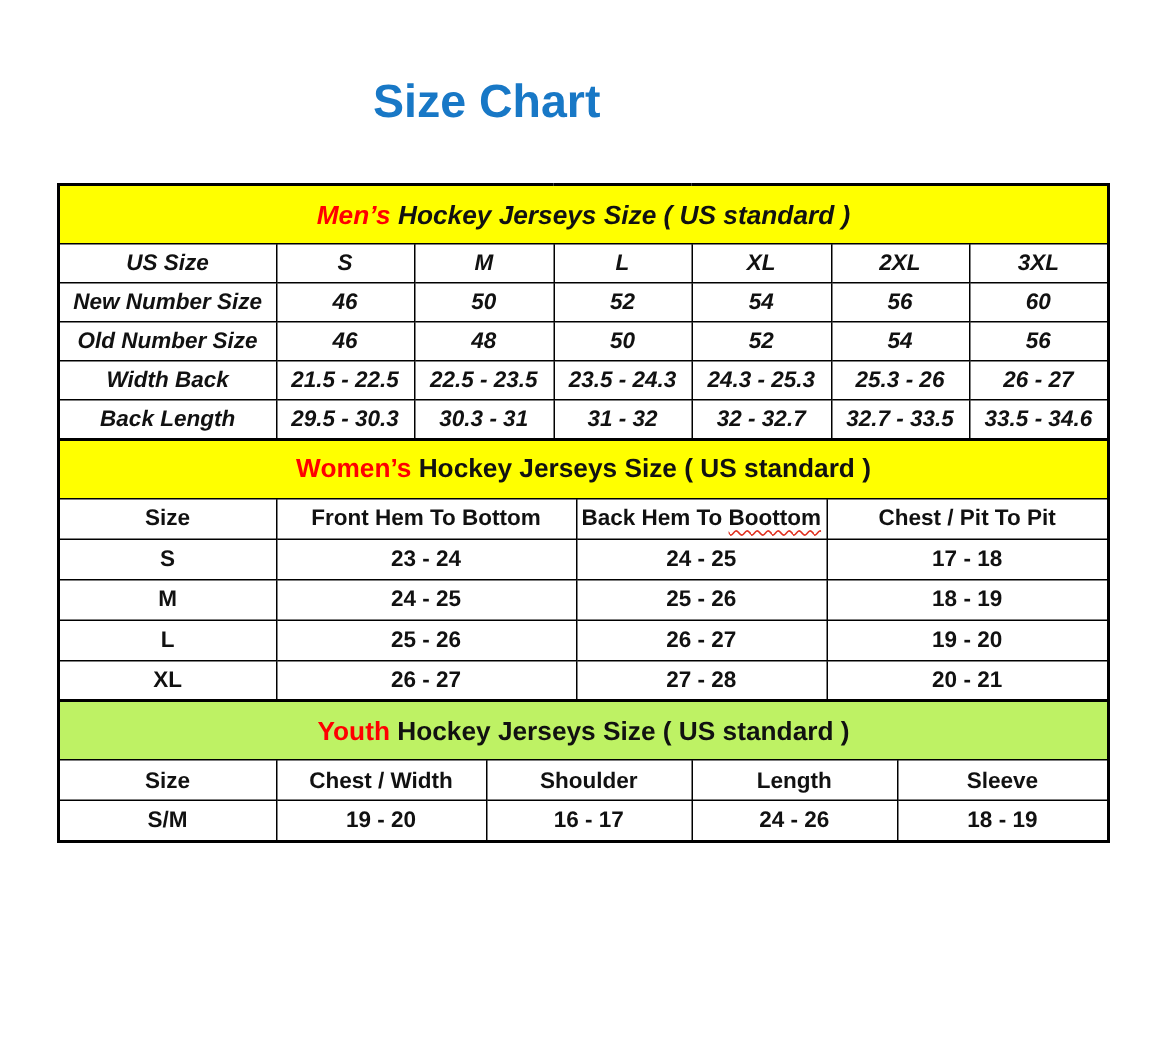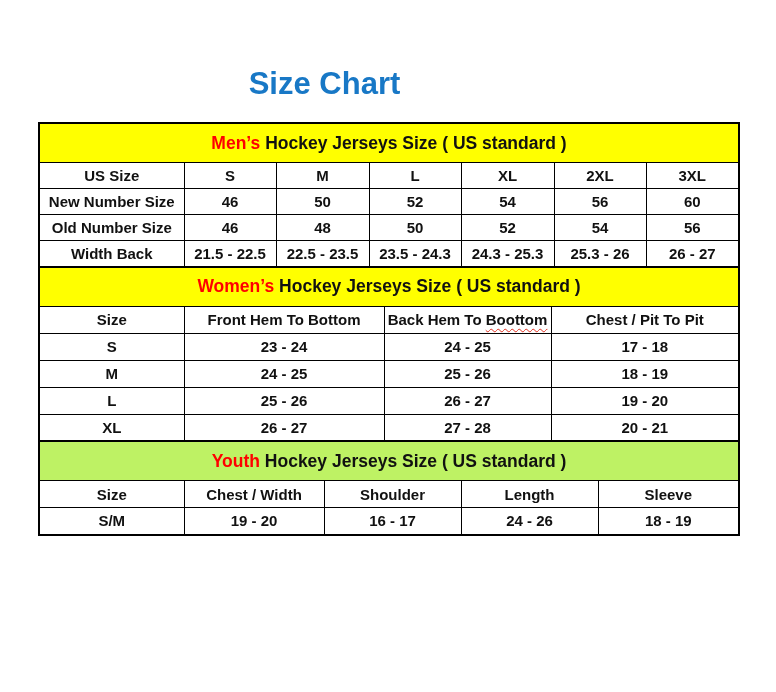--- a/index.html
+++ b/index.html
@@ -5,21 +5,21 @@
   html, body { margin: 0; padding: 0; }
   body {
     width: 776px; height: 692px;
     background: #ffffff;
     position: relative;
     font-family: "Liberation Sans", sans-serif;
     overflow: hidden;
   }
   .page-title {
     position: absolute;
-    top: 66px; left: 0; width: 649px;
+    top: 50px; left: 0; width: 649px;
     text-align: center;
     font-size: 31px;
     font-weight: bold;
     letter-spacing: 0px;
     margin: 0;
   }
   .sheet {
     position: absolute;
     left: 38px; top: 122px; width: 700px;
   }
@@ -39,21 +39,21 @@
     color: #111;
     padding: 0;
     overflow: hidden;
     white-space: nowrap;
   }
   .band-row td {
     background: #ffff00;
     font-size: 17.5px;
     height: 38px;
   }
-  .mens-grid tr { height: 26px; }
+  .mens-grid tr { height: 26px; font-style: italic; }
   .womens-grid tr, .youth-grid tr { height: 27px; }
   .red-word { color: #ff0000; }
   .squiggle {
     text-decoration: underline;
     text-decoration-style: wavy;
     text-decoration-color: #e03020;
     text-decoration-thickness: 1px;
     text-underline-offset: 3px;
     margin-top: 47px;
   }
@@ -108,20 +108,29 @@
     </tr>
     <tr>
       <td>Width Back</td>
       <td>21.5 - 22.5</td>
       <td>22.5 - 23.5</td>
       <td>23.5 - 24.3</td>
       <td>24.3 - 25.3</td>
       <td>25.3 - 26</td>
       <td>26 - 27</td>
     </tr>
+    <tr>
+      <td>Back Length</td>
+      <td>29.5 - 30.3</td>
+      <td>30.3 - 31</td>
+      <td>31 - 32</td>
+      <td>32 - 32.7</td>
+      <td>32.7 - 33.5</td>
+      <td>33.5 - 34.6</td>
+    </tr>
   </tbody>
     </table>
 
   <table class="size-table womens-grid">
     <colgroup>
       <col style="width:145px">
         <col style="width:200px">
         <col style="width:167px">
         <col style="width:188px">
     </colgroup>

